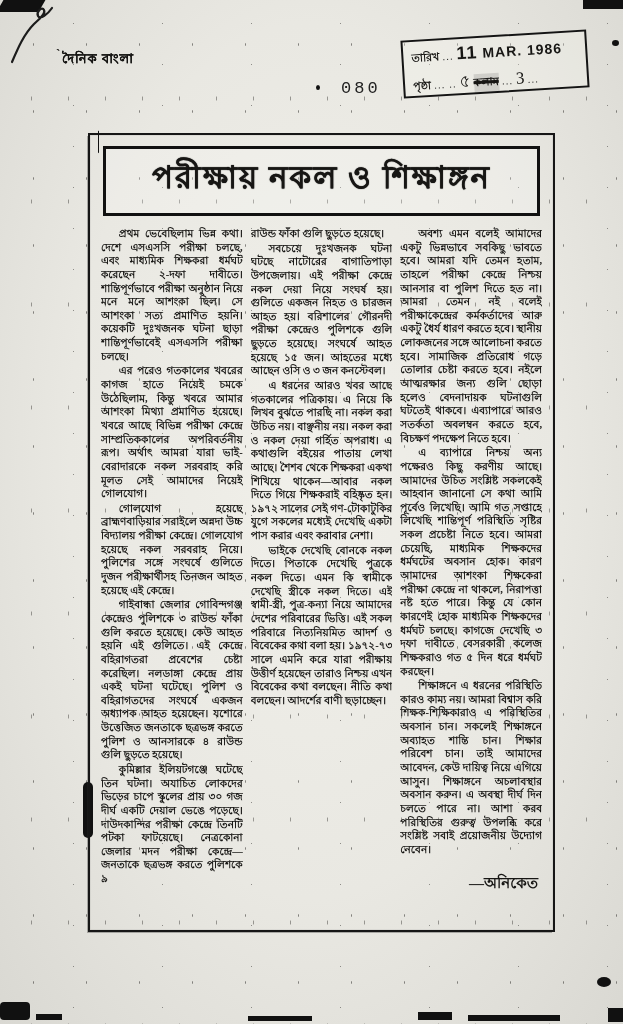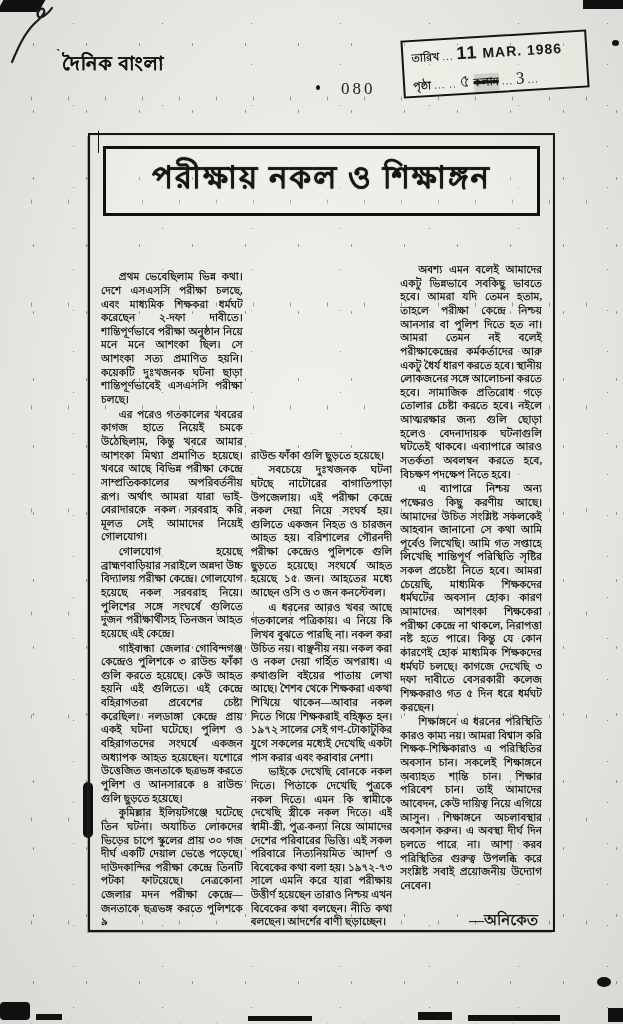--- a/index.html
+++ b/index.html
@@ -20,28 +20,28 @@
     background-size: 53px 67px, 89px 41px, 37px 103px;
     background-position: 7px 11px, 29px 3px, 13px 47px;
   }
   .mark { position:absolute; background:#111; }
 
   
   .handwriting { position:absolute; left:4px; top:4px; }
 
   .masthead {
     position:absolute; left:62px; top:49px;
-    font-size:19px; font-weight:bold; letter-spacing:1px;
+    font-size:13px; font-weight:bold; letter-spacing:1px;
     text-shadow:0 0 .6px #000;
   }
   .masthead-tick { position:absolute; left:56px; top:46px; font-size:13px; font-weight:bold; }
 
   .page-number {
     position:absolute; left:341px; top:79px;
-    font-family:Liberation Serif, serif; font-size:17px; letter-spacing:3px; color:#222;
+    font-family:Liberation Mono, monospace; font-size:17px; letter-spacing:3px; color:#222;
   }
   .page-number-dot { position:absolute; left:316px; top:85px; width:4px; height:5px; background:#111; border-radius:50%; }
 
   .stamp {
     position:absolute; left:402px; top:35px; width:186px; height:58px;
     border:2px solid #141414; transform:rotate(-3.5deg);
     padding:4px 8px 2px; background:rgba(250,250,245,.25);
     font-family:"Liberation Sans", sans-serif;
   }
   .stamp-row { display:flex; align-items:baseline; gap:3px; white-space:nowrap; }
@@ -62,21 +62,21 @@
     border-right:1.5px solid #111; transform:skewY(-35deg); background:transparent;
   }
   .headline-box {
     margin:11px 13px 6px; border:3px solid #111; padding:4px 4px 8px;
     text-align:center; background:rgba(255,255,255,.2);
   }
   .headline {
     font-size:31px; font-weight:bold; letter-spacing:2px;
     text-shadow:0 0 1px #000;
   }
-  .columns { display:flex; gap:8px; padding:5px 11px 4px; height:712px; overflow:hidden;align-items:flex-end; }
+  .columns { display:flex; gap:8px; padding:5px 11px 4px; height:712px; overflow:hidden; }
   .col { flex:1 1 0; font-size:10.5px; line-height:1.3; text-align:justify; font-weight:600; overflow:hidden; }
   .para { text-indent:1.7em; margin-bottom:1px; word-break:break-word; }
   .para.noindent { text-indent:0; }
   .byline { margin-top:18px; text-align:right; font-size:15px; font-weight:bold; padding-right:4px; }
 </style>
 </head>
 <body>
 
 <div class="page">
 

